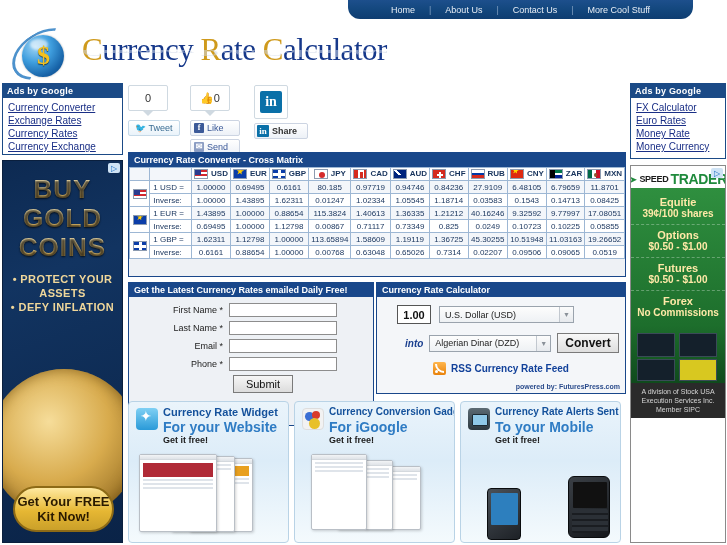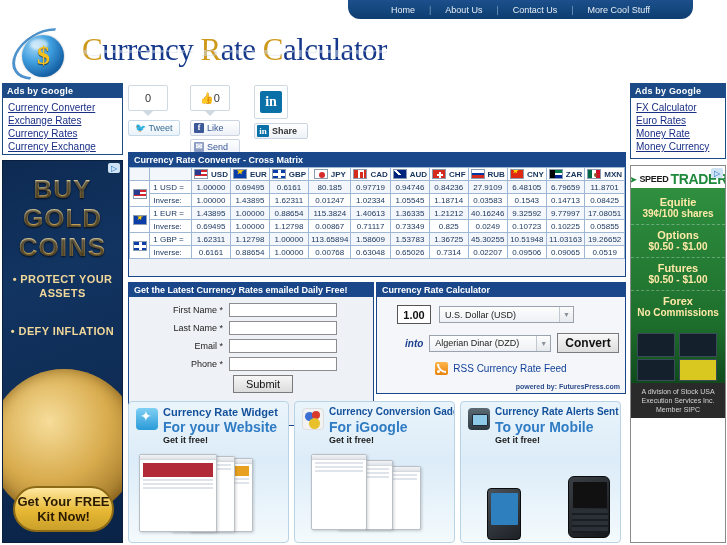--- a/index.html
+++ b/index.html
@@ -194,21 +194,21 @@
   }
   table.matrix { border-collapse:collapse; width:100%; font-size:8px; }
   table.matrix td, table.matrix th {
     border:1px solid #9db7d4; padding:1px 2px; text-align:center;
     background:#f3f6fa; color:#17335c; height:13px; white-space:nowrap;
   }
   table.matrix th { background:#ffffff; font-weight:bold; font-size:8px; }
   table.matrix td.rowlbl { text-align:left; padding-left:3px; background:#ffffff; font-size:8px;}
   table.matrix td.flagcell { background:#ffffff; width:22px; }
   table.matrix tr.alt td { background:#ffffff; }
-  .hdr-cell{display:flex;align-items:center;justify-content:center;gap:3px;}
+  .hdr-cell{display:flex;justify-content:center;gap:3px;}
 
   
   .flag { width:14px; height:10px; display:inline-block; border:1px solid #8c9bb0; vertical-align:middle; position:relative; overflow:hidden;}
   .f-usd{background:repeating-linear-gradient(to bottom,#d1262f 0 2px,#fff 2px 4px);}
   .f-usd:before{content:"";position:absolute;left:0;top:0;width:6px;height:5px;background:#2a3b8f;}
   .f-eur{background:#0b3da8;}
   .f-eur:before{content:"★";position:absolute;left:2px;top:-3px;color:#ffcc00;font-size:8px;}
   .f-gbp{background:#0b3da8;}
   .f-gbp:before{content:"";position:absolute;left:0;top:3px;width:14px;height:3px;background:#fff;}
   .f-gbp:after{content:"";position:absolute;left:5px;top:0;width:3px;height:10px;background:#fff;}
@@ -279,21 +279,21 @@
     font-size:12px;font-weight:bold;padding:2px 7px;color:#111;cursor:pointer;
   }
   .rss-row{display:flex;align-items:center;justify-content:center;gap:5px;margin-top:9px;}
   .rss-ico{
     width:13px;height:13px;background:linear-gradient(#ffb64d,#e8820c);
     border-radius:2px;position:relative;
   }
   .rss-ico:before{content:"";position:absolute;left:2px;bottom:2px;width:3px;height:3px;border-radius:50%;background:#fff;}
   .rss-ico:after{content:"";position:absolute;left:2px;bottom:2px;width:7px;height:7px;
     border:2px solid #fff;border-radius:0 0 0 10px;border-top:none;border-right:none;}
-  .rss-txt{color:#12419a;font-size:10px;font-weight:normal;}
+  .rss-txt{color:#12419a;font-size:10px;font-weight:bold;}
   .powered{
     position:absolute;right:5px;bottom:3px;font-size:7px;color:#2b4c8c;font-weight:bold;
   }
 
   
   .wbox {
     position:absolute; top:318px; width:161px; height:142px;
     border:1px solid #b9d3e6; border-radius:4px;
     background:linear-gradient(#eaf4fb 0%,#dcecf8 42%,#f4fafd 100%);
     overflow:hidden;
@@ -406,21 +406,21 @@
 
   <div id="gold-ad">
     <div class="adchoice">▷</div>
     <div style="padding-top:14px;">
       <div class="g-line">BUY</div>
       <div class="g-line">GOLD</div>
       <div class="g-line">COINS</div>
     </div>
     <div class="bullets">
       <div>• PROTECT YOUR ASSETS</div>
-      <div style="margin-top:24px;">• DEFY INFLATION</div>
+      <div style="margin-top:0;">• DEFY INFLATION</div>
     </div>
     <div class="coin">
       <div class="coin-txt">1911</div>
     </div>
     <div class="cta">Get Your FREE Kit Now!</div>
   </div>
 </div>
 
 <div id="center-col">
 
@@ -592,21 +592,21 @@
             <td>0.05855</td>
           </tr>
           <tr>
             <td class="flagcell" rowspan="2"><i class="flag f-gbp"></i></td>
             <td class="rowlbl">1 GBP =</td>
             <td>1.62311</td>
             <td>1.12798</td>
             <td>1.00000</td>
             <td>113.65894</td>
             <td>1.58609</td>
-            <td>1.53783</td>
+            <td>1.19119</td>
             <td>1.36725</td>
             <td>45.30255</td>
             <td>10.51948</td>
             <td>11.03163</td>
             <td>19.26652</td>
           </tr>
           <tr class="alt">
             <td class="rowlbl">Inverse:</td>
             <td>0.6161</td>
             <td>0.88654</td>

